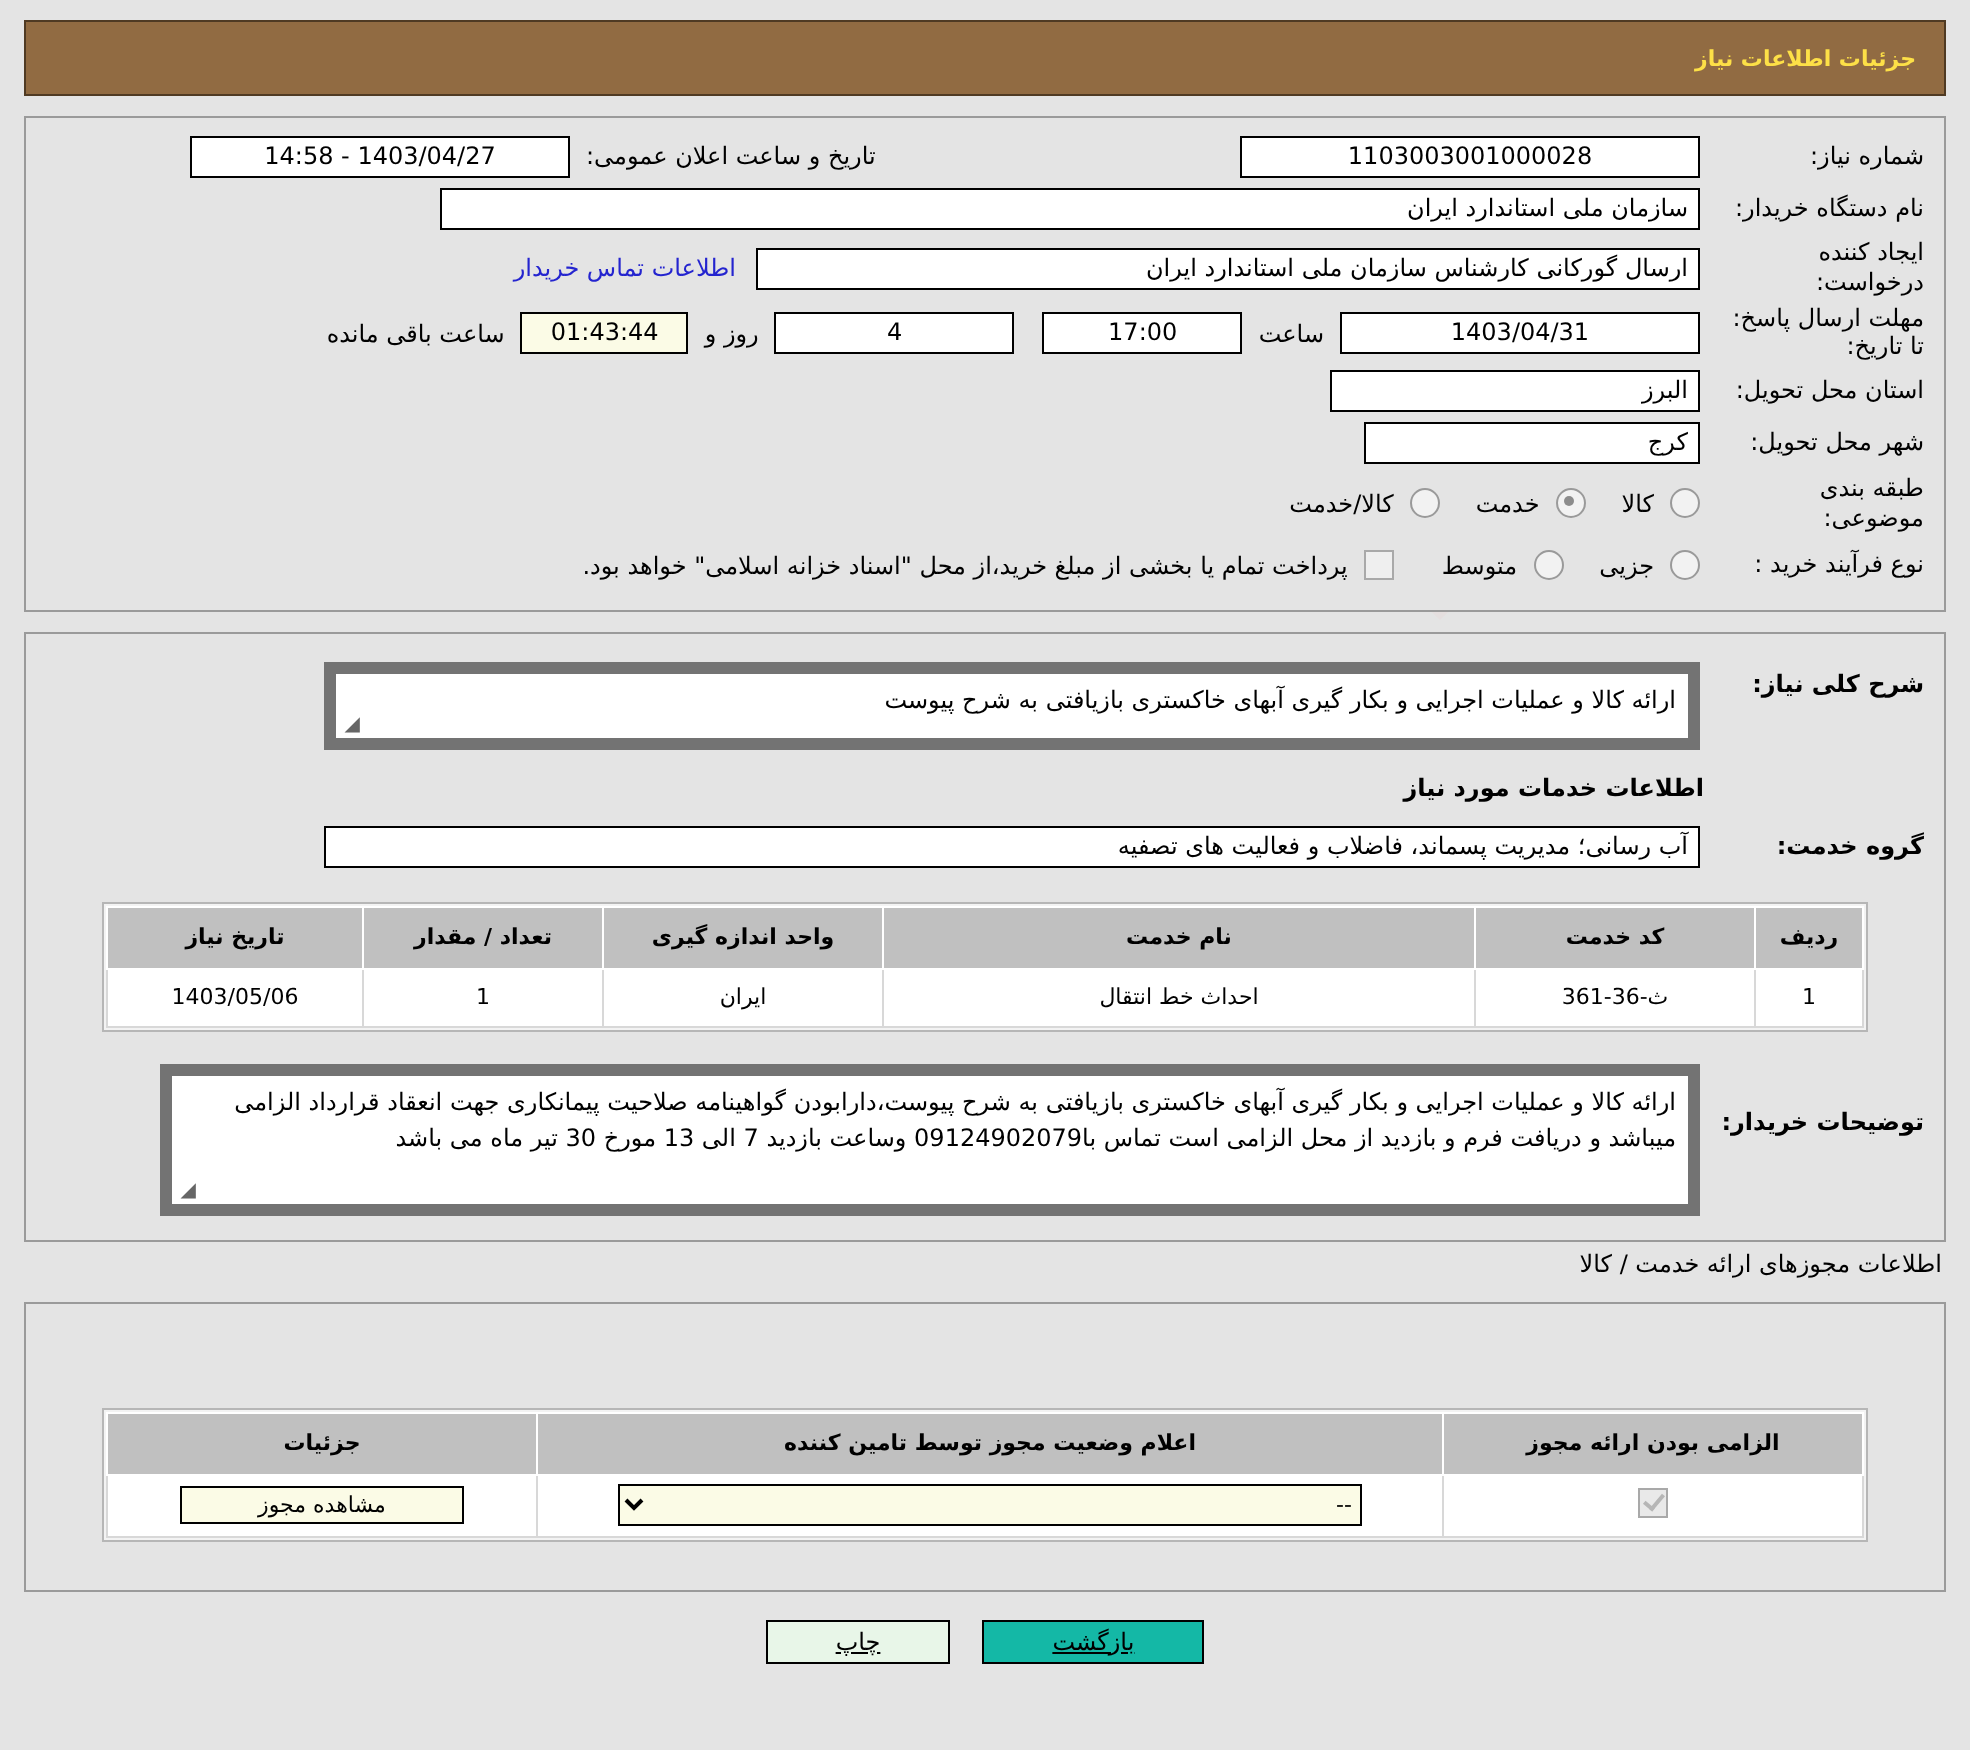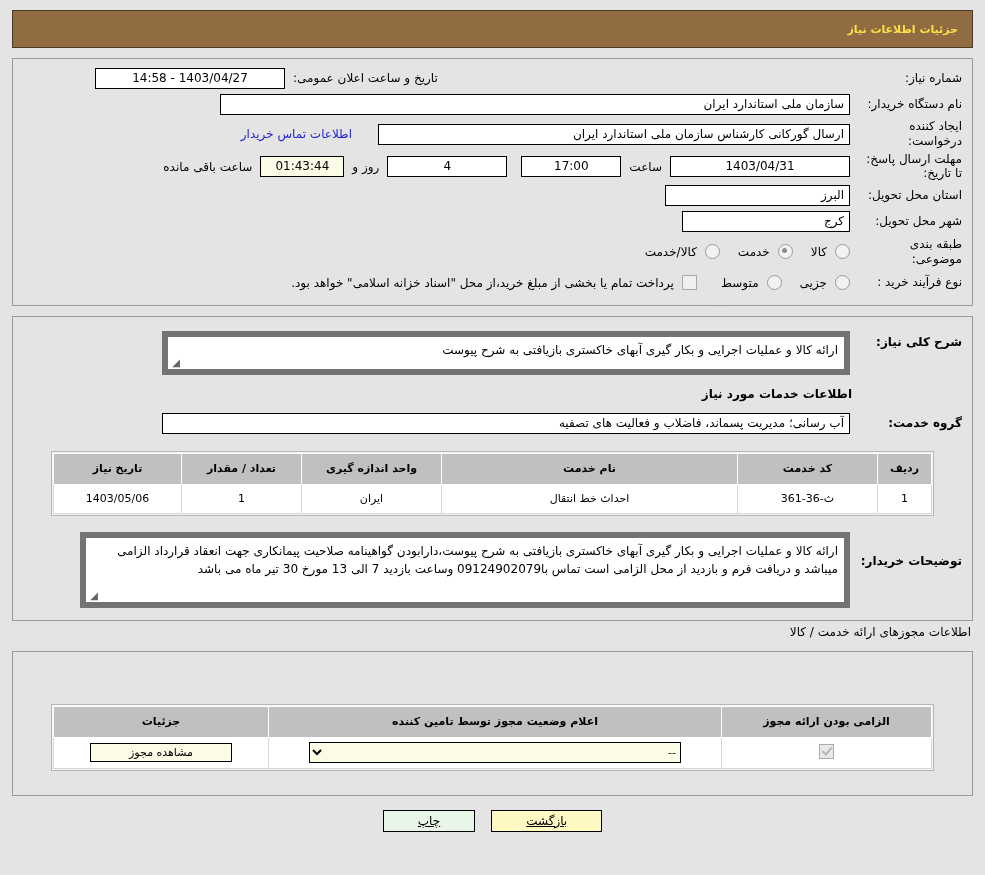--- a/index.html
+++ b/index.html
@@ -118,21 +118,21 @@
     background: #fff;
     height: 21px;
     line-height: 19px;
     font-size: 12px;
     padding: 0 5px;
     box-sizing: border-box;
     text-align: center;
     overflow: hidden;
     white-space: nowrap;
   }
-  .fbox.rt { text-align: right; margin-left: 16px; }
+  .fbox.rt { text-align: right; }
   .fbox.yellowish { background: #fbfbe6; }
 
   .inline-label {
     font-size: 12px;
     padding: 0 8px;
     white-space: nowrap;
   }
   .link {
     color: #2424cf;
     font-size: 12px;
@@ -275,21 +275,21 @@
     margin-top: 14px;
   }
   .btn {
     border: 1px solid #000;
     font-size: 12px;
     padding: 3px 34px;
     cursor: pointer;
     text-decoration: underline;
   }
   .btn.print { background: #e8f6e8; }
-  .btn.back  { background: #fef9c3; }
+  .btn.back  { background: #14b8a6; }
 
   .nowrap { white-space: nowrap; }
 </style>
 </head>
 <body>
 
 <div class="watermark">
   <div class="wm-shield"></div>
   <div class="wm-shield-inner"></div>
   <div class="wm-v"></div>
@@ -299,20 +299,21 @@
 <div class="page">
 
   <div class="titlebar">
     <span class="title">جزئیات اطلاعات نیاز</span>
   </div>
 
   <div class="panel" style="padding:6px 0 8px 0;">
 
     <div class="frow">
       <div class="flabel">شماره نیاز:</div>
+      <div class="fbox" style="width:230px;">1103003001000028</div>
       <div style="flex:1 1 auto;"></div>
       <div class="inline-label">تاریخ و ساعت اعلان عمومی:</div>
       <div class="fbox" style="width:190px;">1403/04/27 - 14:58</div>
       <div style="width:72px;"></div>
     </div>
 
     <div class="frow">
       <div class="flabel">نام دستگاه خریدار:</div>
       <div class="fbox rt" style="width:630px;">سازمان ملی استاندارد ایران</div>
       <div style="width:72px;"></div>

